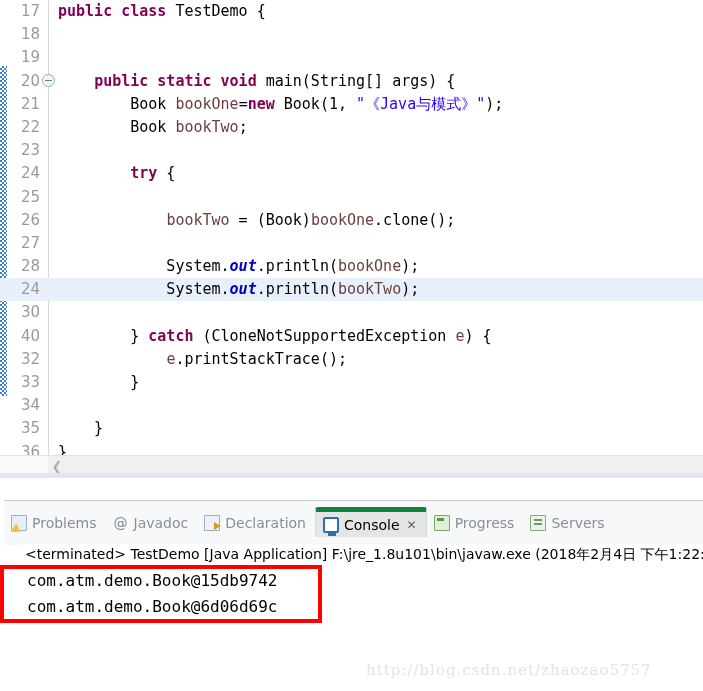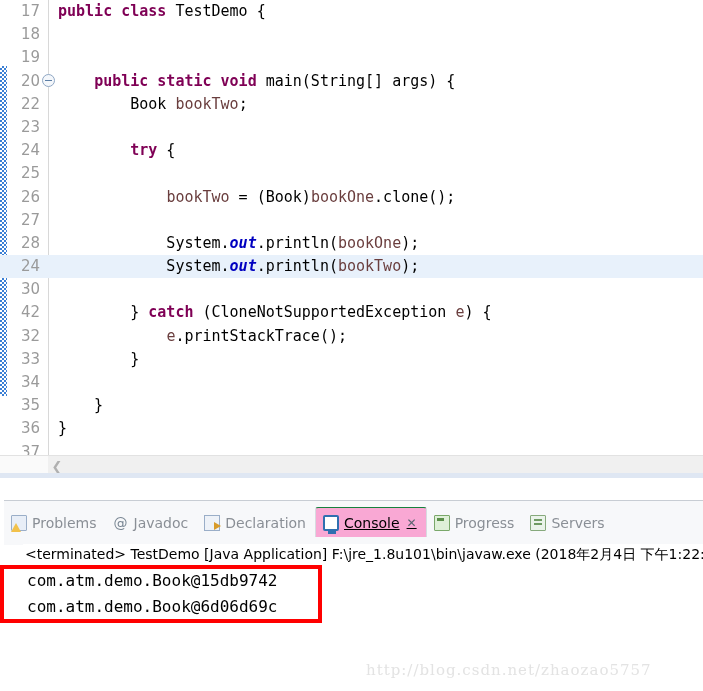--- a/index.html
+++ b/index.html
@@ -117,31 +117,30 @@
   .vtab {
     display: flex; align-items: center;
     padding: 0 9px 0 7px;
     height: 28px;
     font-family: "DejaVu Sans", sans-serif;
     font-size: 14px;
     color: #8a8f96;
     white-space: nowrap;
   }
   .vtab.active {
-    background: #f9a8d4;
+    background: #e5e5e5;
     color: #000000;
     border-top-left-radius: 3px;
     border-top-right-radius: 3px;
-    border-top: 1px solid #15803d;
+    border-top: 5px solid #15803d;
     border-left: 1px solid #d7dbe0;
     border-right: 1px solid #d7dbe0;
     box-sizing: border-box;
     height: 30px;
     margin-top: -2px;
-    text-decoration: underline;
   }
   .vtab .ticon {
     width: 16px; height: 16px;
     margin-right: 5px;
     position: relative; flex: 0 0 16px;
   }
   .vtab .tclose {
     margin-left: 7px; color: #5a6470;
     font-size: 12px; line-height: 12px;
   }
@@ -263,30 +262,31 @@
 <body>
 
 <div id="editor">
   <div class="gutter-rule"></div>
   <div class="change-bar"></div>
   <div class="code-lines">
       <div class="cl"><span class="lnum">17</span><span class="ctext"><span class="kw">public</span><span class="plain"> </span><span class="kw">class</span><span class="plain"> TestDemo {</span></span></div>
       <div class="cl"><span class="lnum">18</span><span class="ctext"></span></div>
       <div class="cl"><span class="lnum">19</span><span class="ctext"></span></div>
       <div class="cl"><span class="lnum">20</span><span class="fold"></span><span class="ctext"><span class="plain">    </span><span class="kw">public</span><span class="plain"> </span><span class="kw">static</span><span class="plain"> </span><span class="kw">void</span><span class="plain"> main(String[] args) {</span></span></div>
+      <div class="cl"><span class="lnum">21</span><span class="ctext"><span class="plain">        Book </span><span class="loc">bookOne</span><span class="plain">=</span><span class="kw">new</span><span class="plain"> Book(1, </span><span class="str">"《Java与模式》"</span><span class="plain">);</span></span></div>
       <div class="cl"><span class="lnum">22</span><span class="ctext"><span class="plain">        Book </span><span class="loc">bookTwo</span><span class="plain">;</span></span></div>
       <div class="cl"><span class="lnum">23</span><span class="ctext"></span></div>
       <div class="cl"><span class="lnum">24</span><span class="ctext"><span class="plain">        </span><span class="kw">try</span><span class="plain"> {</span></span></div>
       <div class="cl"><span class="lnum">25</span><span class="ctext"></span></div>
       <div class="cl"><span class="lnum">26</span><span class="ctext"><span class="plain">            </span><span class="loc">bookTwo</span><span class="plain"> = (Book)</span><span class="loc">bookOne</span><span class="plain">.clone();</span></span></div>
       <div class="cl"><span class="lnum">27</span><span class="ctext"></span></div>
       <div class="cl"><span class="lnum">28</span><span class="ctext"><span class="plain">            System.</span><span class="fld">out</span><span class="plain">.println(</span><span class="loc">bookOne</span><span class="plain">);</span></span></div>
       <div class="cl active"><span class="lnum">24</span><span class="ctext"><span class="plain">            System.</span><span class="fld">out</span><span class="plain">.println(</span><span class="loc">bookTwo</span><span class="plain">);</span></span></div>
       <div class="cl"><span class="lnum">30</span><span class="ctext"></span></div>
-      <div class="cl"><span class="lnum">42</span><span class="ctext"><span class="plain">        } </span><span class="kw">catch</span><span class="plain"> (CloneNotSupportedException </span><span class="loc">e</span><span class="plain">) {</span></span></div>
+      <div class="cl"><span class="lnum">40</span><span class="ctext"><span class="plain">        } </span><span class="kw">catch</span><span class="plain"> (CloneNotSupportedException </span><span class="loc">e</span><span class="plain">) {</span></span></div>
       <div class="cl"><span class="lnum">32</span><span class="ctext"><span class="plain">            </span><span class="loc">e</span><span class="plain">.printStackTrace();</span></span></div>
       <div class="cl"><span class="lnum">33</span><span class="ctext"><span class="plain">        }</span></span></div>
       <div class="cl"><span class="lnum">34</span><span class="ctext"></span></div>
       <div class="cl"><span class="lnum">35</span><span class="ctext"><span class="plain">    }</span></span></div>
       <div class="cl"><span class="lnum">36</span><span class="ctext"><span class="plain">}</span></span></div>
       <div class="cl"><span class="lnum">37</span><span class="ctext"></span></div>
     </div>
 
   <div class="h-scroll">
     <div class="track-left"></div>

